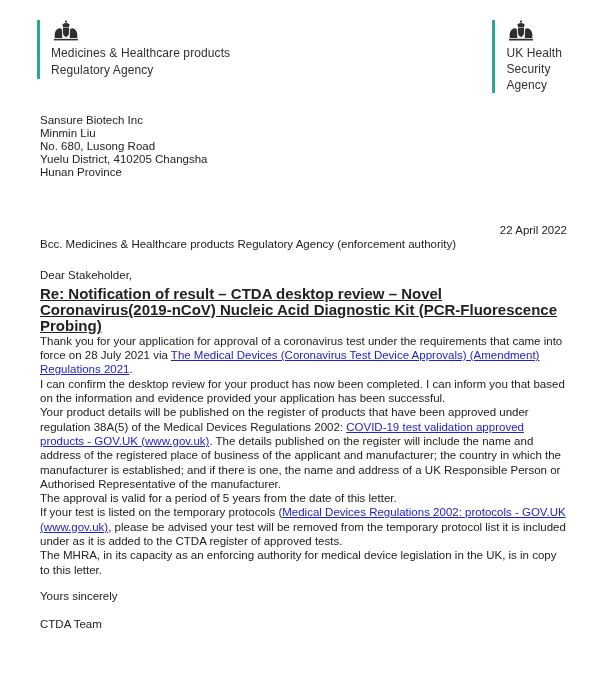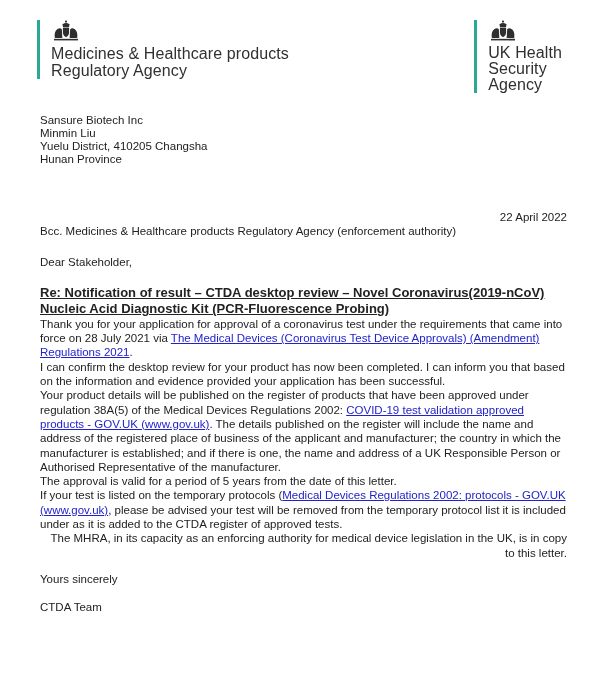--- a/index.html
+++ b/index.html
@@ -18,52 +18,52 @@
     justify-content:space-between;
     align-items:flex-start;
     padding:20px 38px 0 37px;
   }
   .logo {
     border-left:3px solid #2aa795;
     padding-left:11px;
   }
   .crest { display:block; margin-bottom:3px; }
   .logo-name {
-    font-size:16px;
+    font-size:12px;
     line-height:17px;
     color:#303030;
     letter-spacing:0.1px;
   }
   .ukhsa .logo-name { line-height:16px; }
   
   .letter {
     padding:0 33px 0 40px;
     font-size:11.5px;
     line-height:14.3px;
   }
   .address { margin-top:21px; line-height:13px; }
   .address div { white-space:nowrap; }
   .date-line { margin-top:44px; text-align:right; padding-right:0px; }
   .bcc-line  { }
   .salutation { margin-top:16px; }
   .subject {
-    margin-top:16px;
+    margin-top:4px;
     font-weight:bold;
     text-decoration:underline;
-    font-size:13px;
+    font-size:15px;
     line-height:16px;
     max-width:527px;
   }
   p.body-par { margin:0; max-width:527px; }
   .p1 { margin-top:6px; }
   .p2 { margin-top:10px; }
   .p3 { margin-top:3px; }
   .p4 { margin-top:2px; }
   .p5 { margin-top:2px; }
-  .p6 { margin-top:6px;text-align:right; }
+  .p6 { margin-top:6px; }
   .signoff { margin-top:12px; }
   .signature { margin-top:14px; }
   a.doc-link {
     color:#2222cc;
     text-decoration:underline;
     cursor:pointer;
   }
 </style>
 </head>
 <body>
@@ -103,20 +103,21 @@
       <div class="logo-name">Agency</div>
     </div>
 
   </div>
 
   <div class="letter">
 
     <div class="address">
       <div>Sansure Biotech Inc</div>
       <div>Minmin Liu</div>
+      <div>No. 680, Lusong Road</div>
       <div>Yuelu District, 410205 Changsha</div>
       <div>Hunan Province</div>
     </div>
 
     <div class="date-line">22 April 2022</div>
 
     <div class="bcc-line">Bcc. Medicines &amp; Healthcare products Regulatory Agency (enforcement authority)</div>
 
     <div class="salutation">Dear Stakeholder,</div>
 

